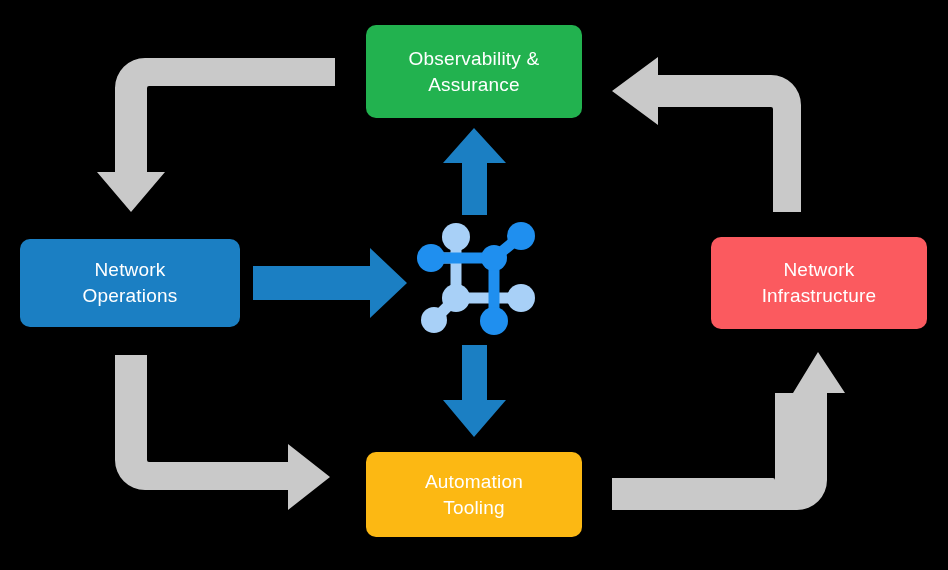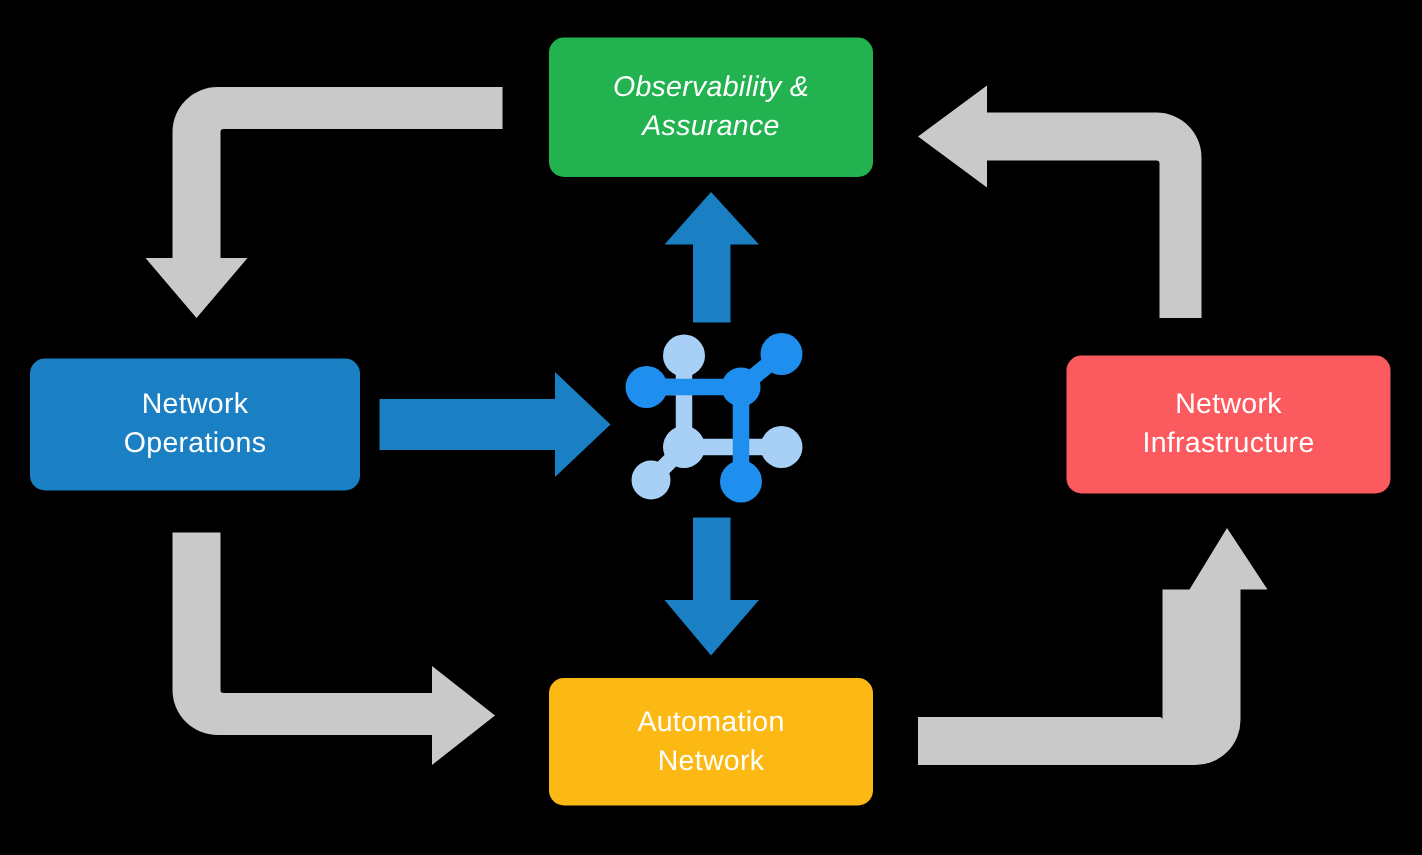--- a/index.html
+++ b/index.html
@@ -39,21 +39,20 @@
   }
   .node-box span {
     display: block;
     white-space: pre-line;
   }
   #box-observability {
     left: 366px;
     top: 25px;
     width: 216px;
     height: 93px;
-    font-style: italic;
   }
   #box-operations {
     left: 20px;
     top: 239px;
     width: 220px;
     height: 88px;
   }
   #box-infrastructure {
     left: 711px;
     top: 237px;
@@ -135,16 +134,16 @@
 Operations</span>
   </div>
 
   <div class="node-box" id="box-infrastructure" style="background:#fb5a5f;">
     <span>Network
 Infrastructure</span>
   </div>
 
   <div class="node-box" id="box-automation" style="background:#fcb813;">
     <span>Automation
-Network</span>
+Tooling</span>
   </div>
 
 </div>
 
 </body></html>

